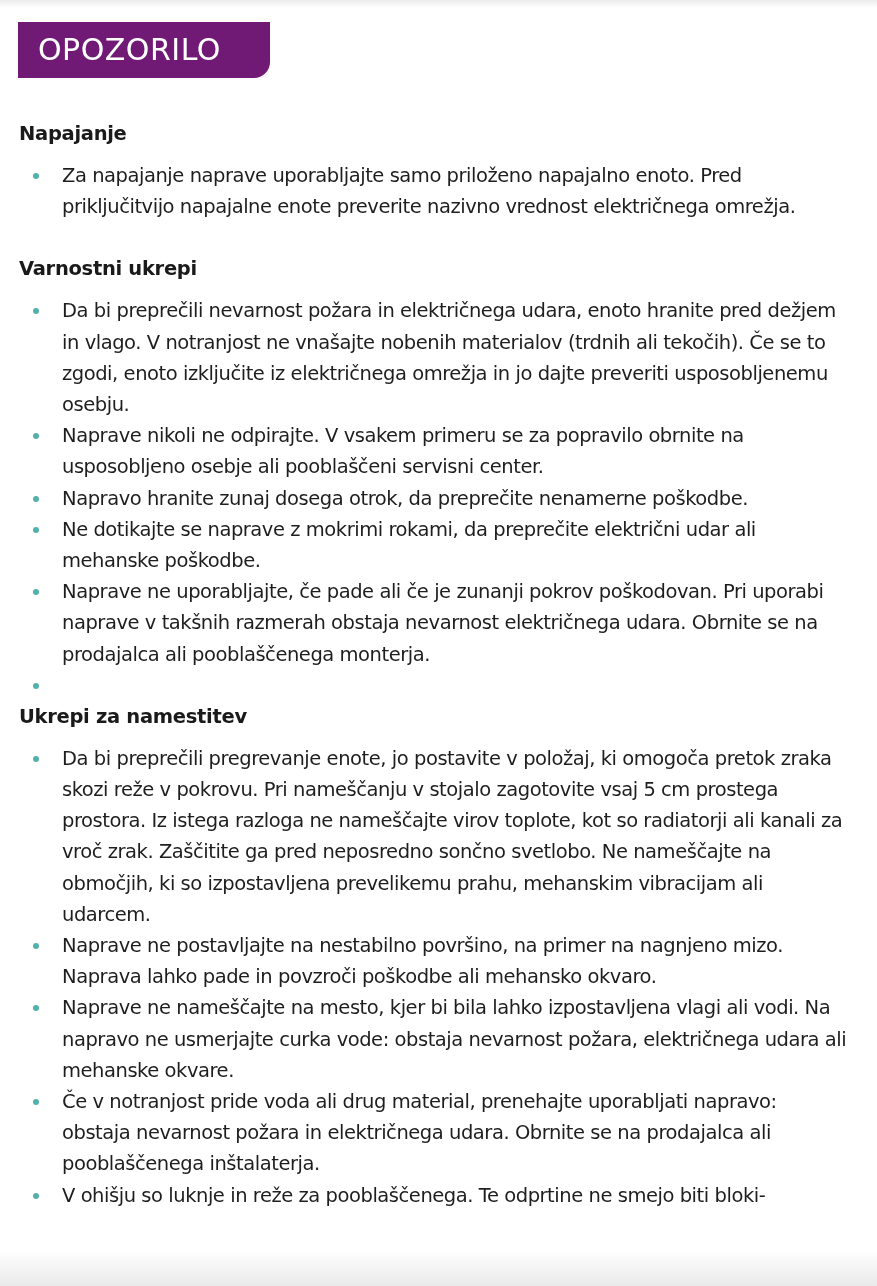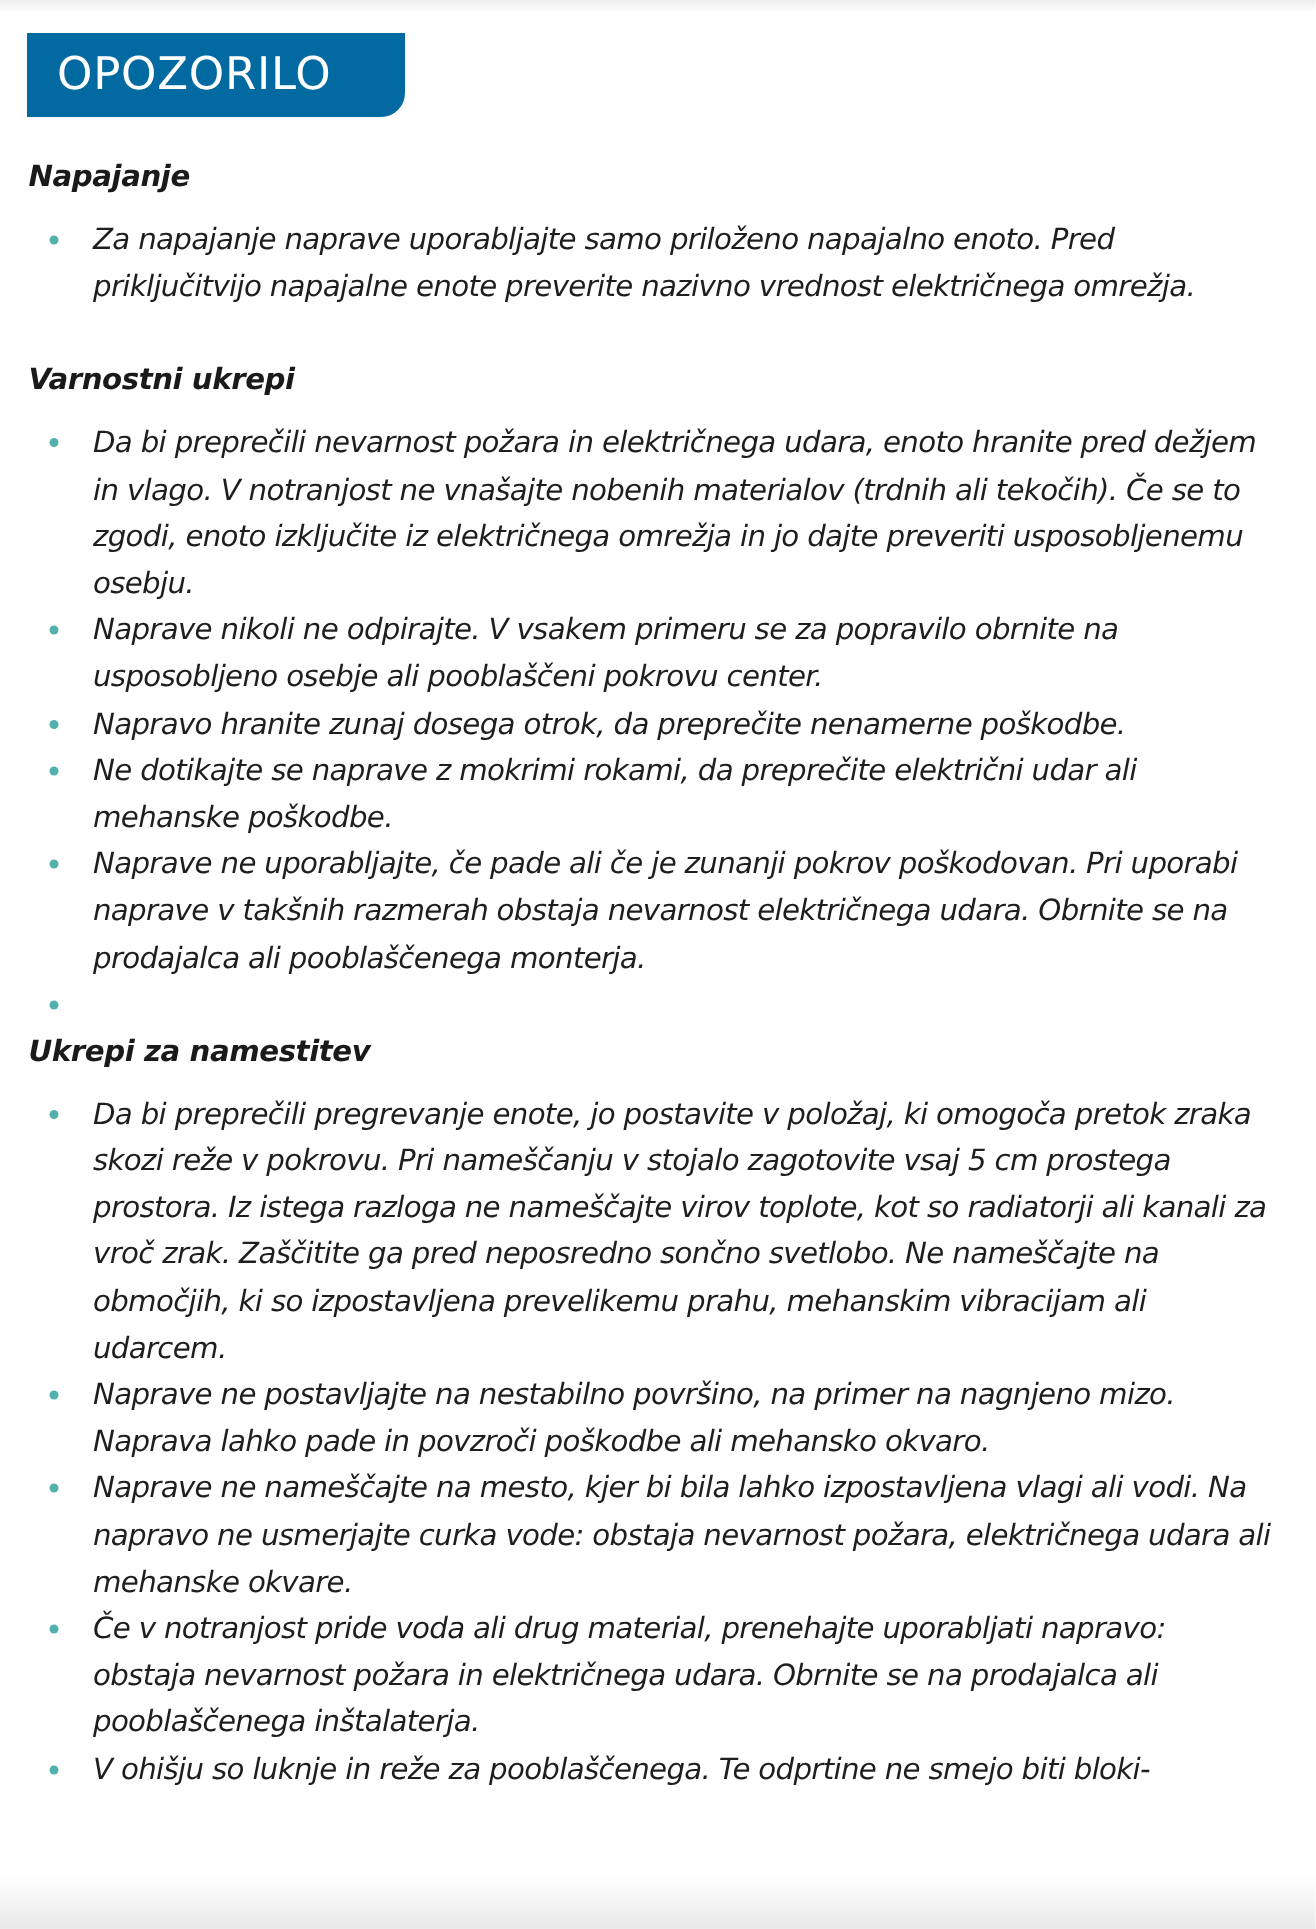--- a/index.html
+++ b/index.html
@@ -15,33 +15,33 @@
       background: linear-gradient(#ececec, #ffffff);
     }
     .bottom-shade {
       position: absolute; left: 0; bottom: 0; width: 877px; height: 36px;
       background: linear-gradient(rgba(255,255,255,0), #e9e9e9);
       pointer-events: none;
     }
     .banner {
       position: absolute; left: 18px; top: 22px;
       width: 252px; height: 56px;
-      background: #0369a1;
+      background: #701a75;
       border-bottom-right-radius: 16px;
       color: #ffffff;
       font-size: 30px;
       letter-spacing: 0.5px;
       line-height: 56px;
       padding-left: 20px;
       box-sizing: border-box;
       font-family: "DejaVu Sans", sans-serif;
       font-weight: normal;
     }
     .content {
-      position: absolute; left: 19px; top: 102px; width: 840px; font-style: italic;
+      position: absolute; left: 19px; top: 118px; width: 840px;
     }
     .section { margin-bottom: 31px; }
     .section-title {
       font-weight: bold;
       font-size: 19.5px;
       line-height: 31px;
       height: 31px;
       color: #1a1a1a;
       letter-spacing: -0.3px;
     }
@@ -74,21 +74,21 @@
     <div class="section-title">Napajanje</div>
     <ul>
       <li><span class="bullet"></span><span>Za napajanje naprave uporabljajte samo priloženo napajalno enoto. Pred priključitvijo napajalne enote preverite nazivno vrednost električnega omrežja.</span></li>
     </ul>
   </div>
 
   <div class="section">
     <div class="section-title">Varnostni ukrepi</div>
     <ul>
       <li><span class="bullet"></span><span>Da bi preprečili nevarnost požara in električnega udara, enoto hranite pred dežjem in vlago. V notranjost ne vnašajte nobenih materialov (trdnih ali tekočih). Če se to zgodi, enoto izključite iz električnega omrežja in jo dajte preveriti usposobljenemu osebju.</span></li>
-      <li><span class="bullet"></span><span>Naprave nikoli ne odpirajte. V vsakem primeru se za popravilo obrnite na usposobljeno osebje ali pooblaščeni pokrovu center.</span></li>
+      <li><span class="bullet"></span><span>Naprave nikoli ne odpirajte. V vsakem primeru se za popravilo obrnite na usposobljeno osebje ali pooblaščeni servisni center.</span></li>
       <li><span class="bullet"></span><span>Napravo hranite zunaj dosega otrok, da preprečite nenamerne poškodbe.</span></li>
       <li><span class="bullet"></span><span>Ne dotikajte se naprave z mokrimi rokami, da preprečite električni udar ali mehanske poškodbe.</span></li>
       <li><span class="bullet"></span><span>Naprave ne uporabljajte, če pade ali če je zunanji pokrov poškodovan. Pri uporabi naprave v takšnih razmerah obstaja nevarnost električnega udara. Obrnite se na prodajalca ali pooblaščenega monterja.</span></li>
       <li><span class="bullet"></span></li>
     </ul>
   </div>
 
   <div class="section">
     <div class="section-title">Ukrepi za namestitev</div>
     <ul>

